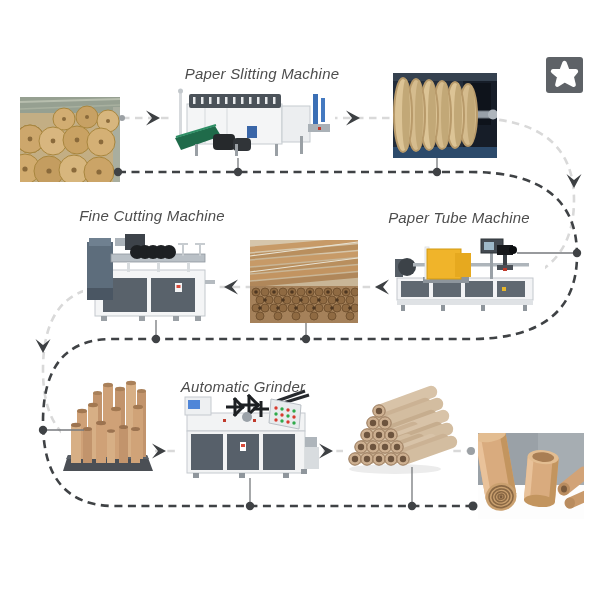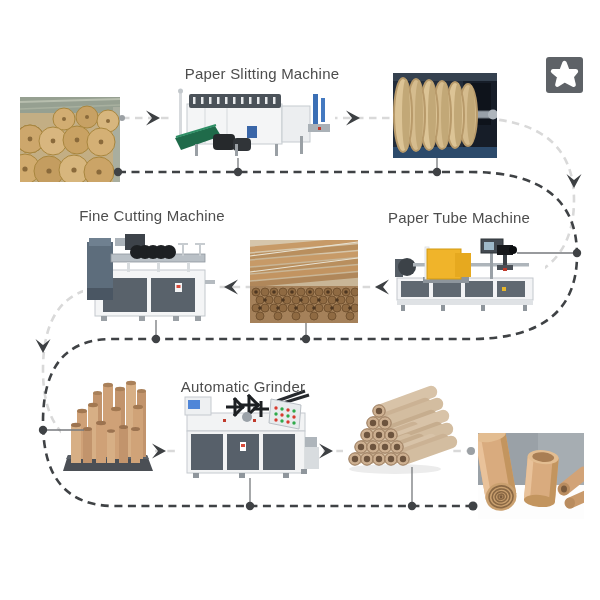--- a/index.html
+++ b/index.html
@@ -1,16 +1,16 @@
 <!DOCTYPE html>
 <html><head>
 <meta charset="utf-8">
 <style>
   html,body{margin:0;padding:0;background:#ffffff;}
-  .canvas{width:600px;height:600px;position:relative;background:#ffffff;overflow:hidden;}
+  .canvas{width:600px;height:600px;position:relative;background:#ffffff;overflow:hidden;font-style:italic;}
   svg{display:block;}
   text.station-label{
     font-family:"Liberation Sans",sans-serif;
     font-size:15px;
     fill:#4d4d4d;
     letter-spacing:.2px;
   }
 </style>
 </head>
 <body>

